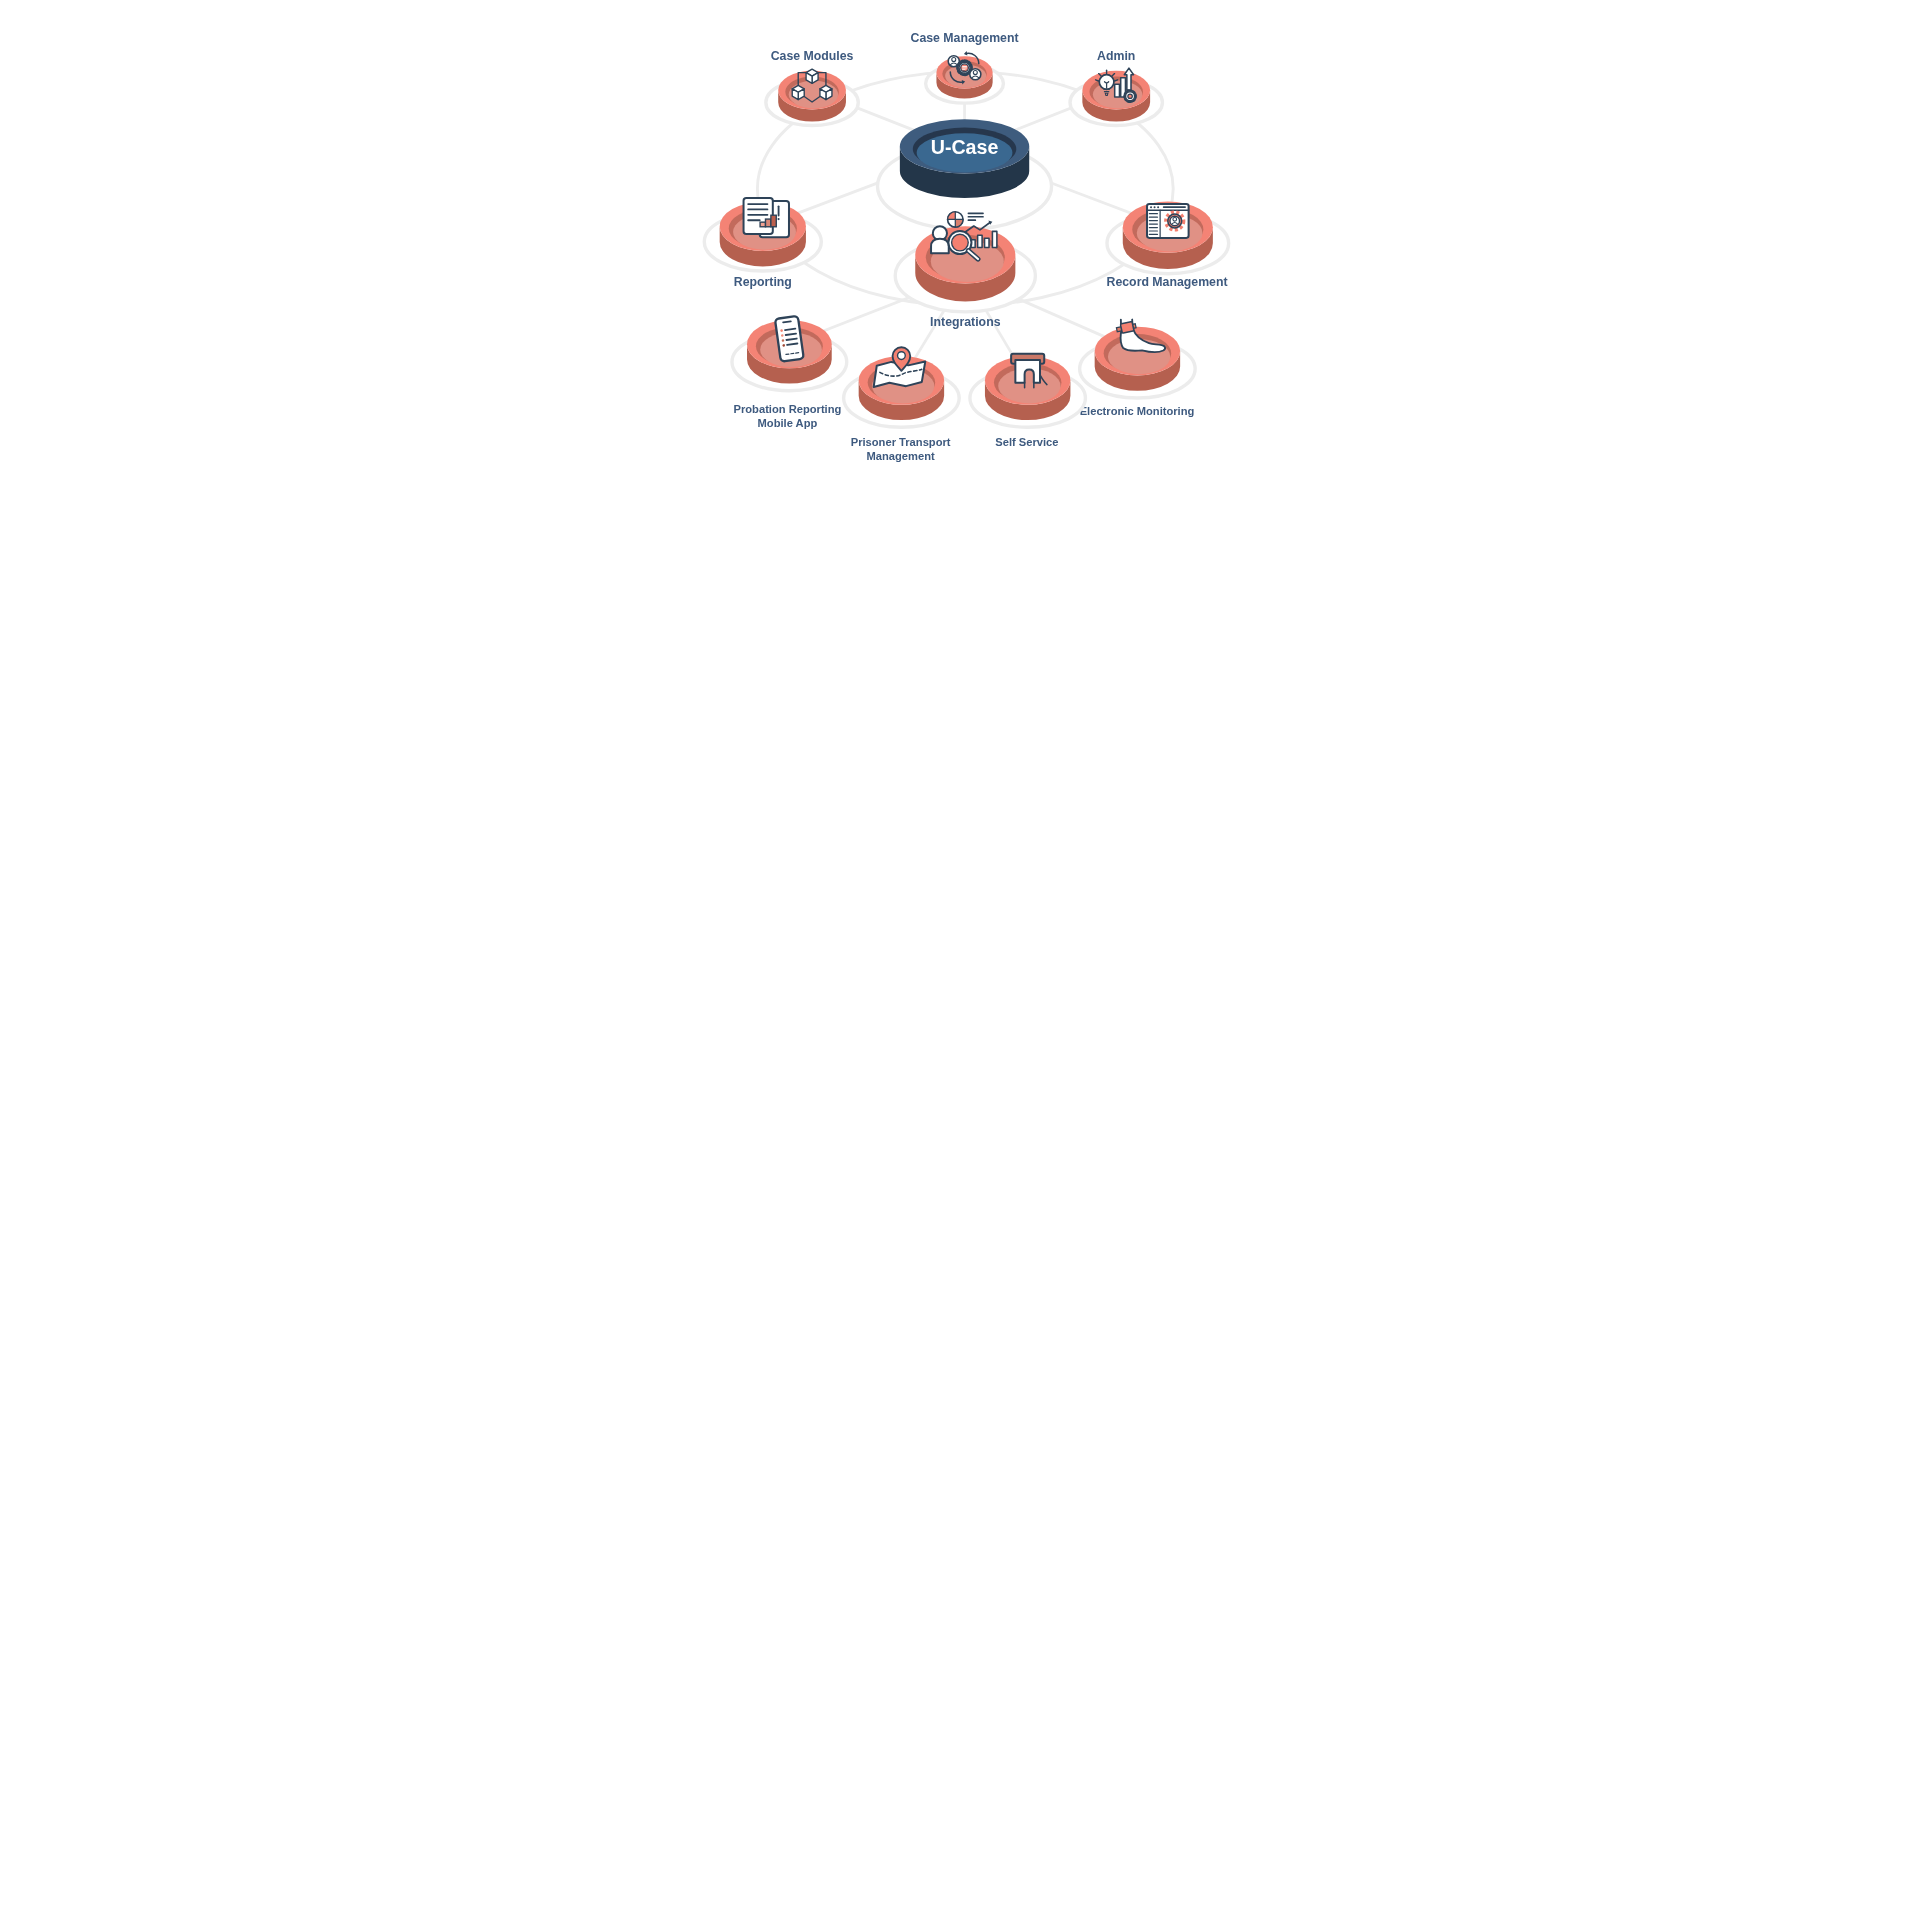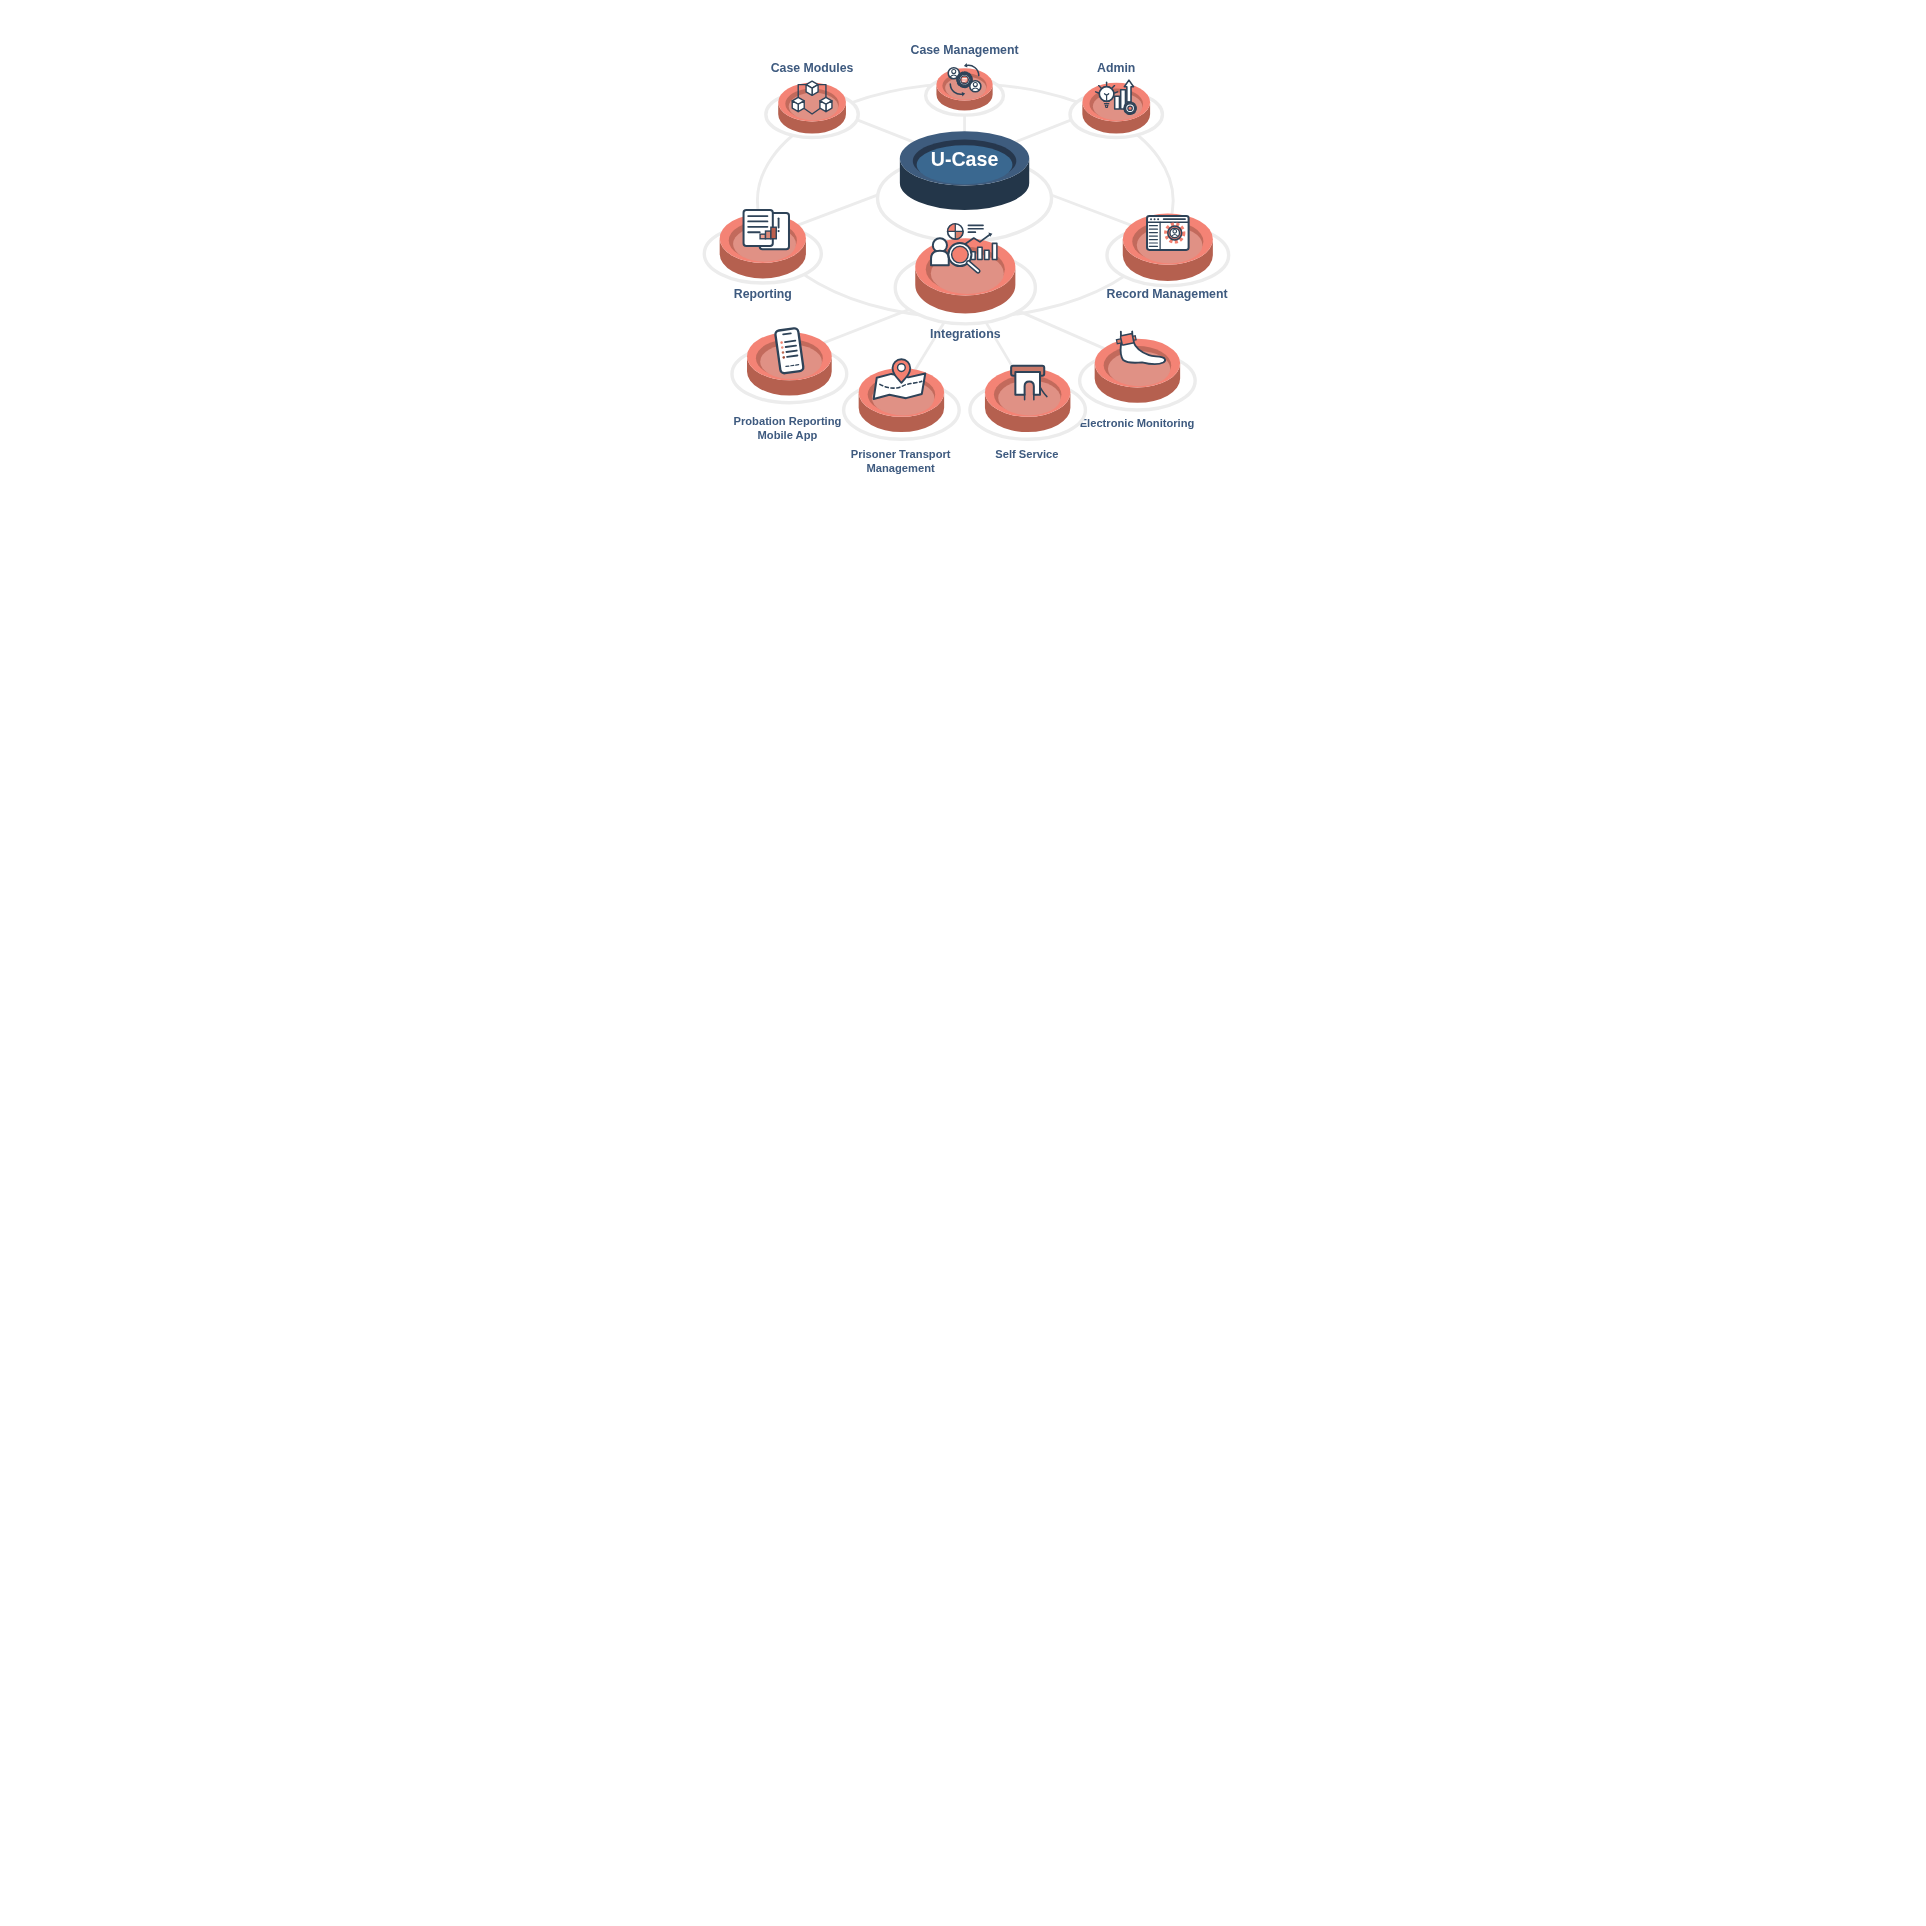--- a/index.html
+++ b/index.html
@@ -1,16 +1,16 @@
 <!DOCTYPE html>
 <html style="font-size:6.2px"><head>
 <meta charset="utf-8">
 <style>
   html,body{margin:0;padding:0;background:#ffffff;}
-  .stage{width:100%;max-width:616px;margin:12px auto;}
+  .stage{width:100%;max-width:616px;margin:0 auto;}
   svg{display:block;width:100%;height:auto;}
   .conn{fill:none;stroke:#ECECEC;stroke-width:36;}
   .ring{fill:none;stroke:#ECECEC;stroke-width:38;}
   .halo{fill:#FFFFFF;stroke:#ECECEC;stroke-width:44;}
   .lbl{font-family:"Liberation Sans",sans-serif;font-weight:700;font-size:160px;
        fill:#3E5A7F;text-anchor:middle;}
   .lbl-sm{font-size:145px;}
   .center-lbl{font-family:"Liberation Sans",sans-serif;font-weight:700;font-size:255px;
        fill:#FFFFFF;text-anchor:middle;}
   .ist{stroke:#2E4358;fill:none;stroke-linecap:round;stroke-linejoin:round;}

